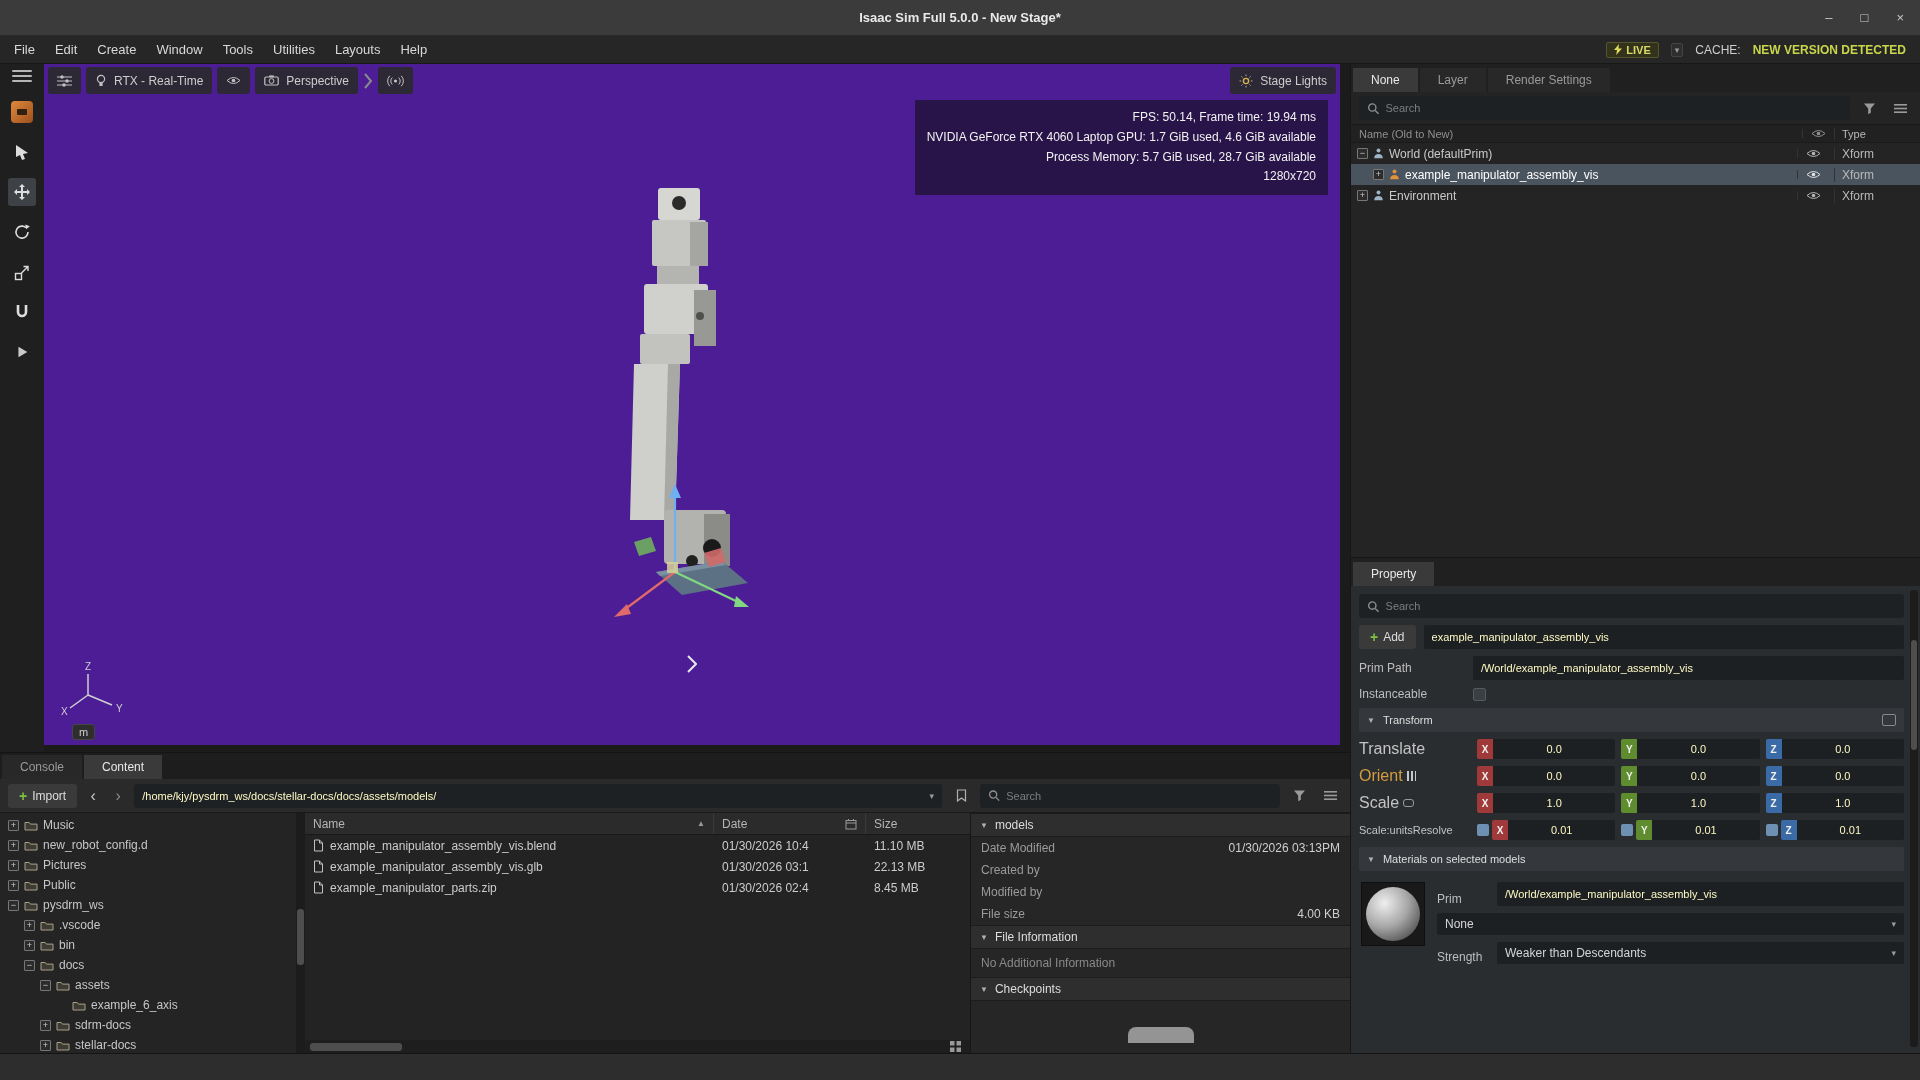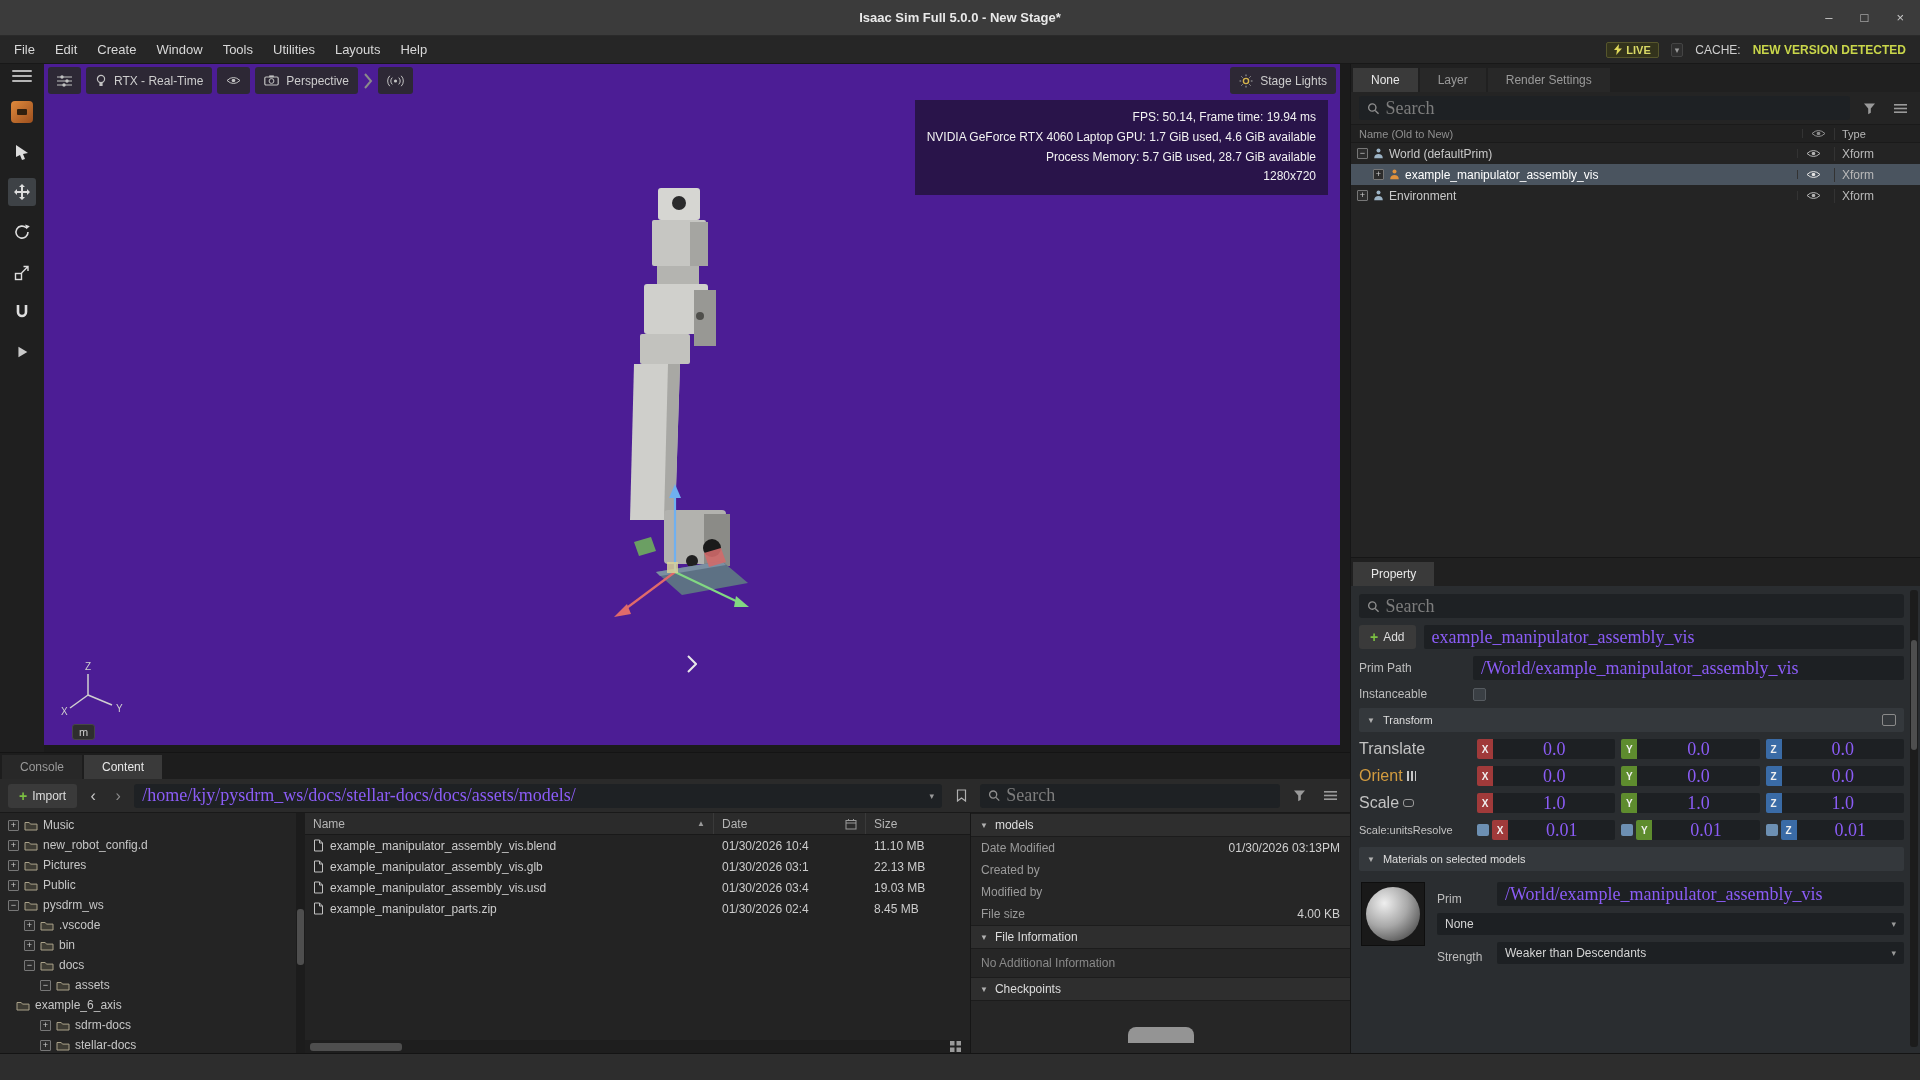--- a/index.html
+++ b/index.html
@@ -1,19 +1,19 @@
 <!DOCTYPE html>
 <html><head>
 <meta charset="utf-8">
 <style>
 *{box-sizing:border-box;margin:0;padding:0}
 html,body{width:1920px;height:1080px}
 body{font-family:"Liberation Sans",sans-serif;font-size:12px;color:#cfcfcf;background:#1b1b1b;overflow:hidden}
 svg{display:block}
-input{font-family:Liberation Serif, serif;outline:none;border:none;background:transparent;color:#8b5cf6;font-size:18px}
+input{font-family:Liberation Sans, sans-serif;outline:none;border:none;background:transparent;color:#fef9c3;font-size:11px}
 input::placeholder{color:#7d7d7d}
 .app{width:1920px;height:1080px;display:flex;flex-direction:column}
 
 
 .titlebar{flex:0 0 36px;background:#3b3b3b;position:relative;display:flex;align-items:center;justify-content:center;border-bottom:1px solid #2a2a2a}
 .titlebar .title{font-size:13px;font-weight:700;color:#e9e9e9}
 .win-controls{position:absolute;right:16px;display:flex;gap:28px;color:#c9c9c9;font-size:13px}
 
 
 .menubar{flex:0 0 28px;background:#262626;display:flex;align-items:center;padding:0 4px;border-bottom:1px solid #181818}
@@ -451,21 +451,21 @@
                 </svg>
                 <span>docs</span>
               </div>
             <div class="tree-row" style="padding-left:40px">
                 <span class="toggle">−</span>
                 <svg width="14" height="11" viewBox="0 0 14 11">
                   <path d="M1 2.5h4.2l1.3 1.6H13V10H1z" fill="#3d3b33" stroke="#a9a189"></path>
                 </svg>
                 <span>assets</span>
               </div>
-            <div class="tree-row" style="">
+            <div class="tree-row" style="padding-left:56px">
                 <span class="toggle empty"></span>
                 <svg width="14" height="11" viewBox="0 0 14 11">
                   <path d="M1 2.5h4.2l1.3 1.6H13V10H1z" fill="#3d3b33" stroke="#a9a189"></path>
                 </svg>
                 <span>example_6_axis</span>
               </div>
             <div class="tree-row" style="padding-left:40px">
                 <span class="toggle">+</span>
                 <svg width="14" height="11" viewBox="0 0 14 11">
                   <path d="M1 2.5h4.2l1.3 1.6H13V10H1z" fill="#3d3b33" stroke="#a9a189"></path>
@@ -519,31 +519,20 @@
             <div class="file-row">
               <span class="col-name">
                   <svg width="11" height="13" viewBox="0 0 11 13">
                     <path d="M1.5 1h5l3 3v8h-8z" fill="none" stroke="#c2c2c2"></path>
                     <path d="M6.5 1v3h3" fill="none" stroke="#c2c2c2"></path>
                   </svg>
                   <span>example_manipulator_assembly_vis.glb</span>
                 </span>
               <span class="col-date">01/30/2026 03:1</span>
               <span class="col-size">22.13 MB</span>
-            </div>
-            <div class="file-row">
-              <span class="col-name">
-                  <svg width="11" height="13" viewBox="0 0 11 13">
-                    <path d="M1.5 1h5l3 3v8h-8z" fill="none" stroke="#c2c2c2"></path>
-                    <path d="M6.5 1v3h3" fill="none" stroke="#c2c2c2"></path>
-                  </svg>
-                  <span>example_manipulator_assembly_vis.usd</span>
-                </span>
-              <span class="col-date">01/30/2026 03:4</span>
-              <span class="col-size">19.03 MB</span>
             </div>
             <div class="file-row">
               <span class="col-name">
                   <svg width="11" height="13" viewBox="0 0 11 13">
                     <path d="M1.5 1h5l3 3v8h-8z" fill="none" stroke="#c2c2c2"></path>
                     <path d="M6.5 1v3h3" fill="none" stroke="#c2c2c2"></path>
                   </svg>
                   <span>example_manipulator_parts.zip</span>
                 </span>
               <span class="col-date">01/30/2026 02:4</span>

